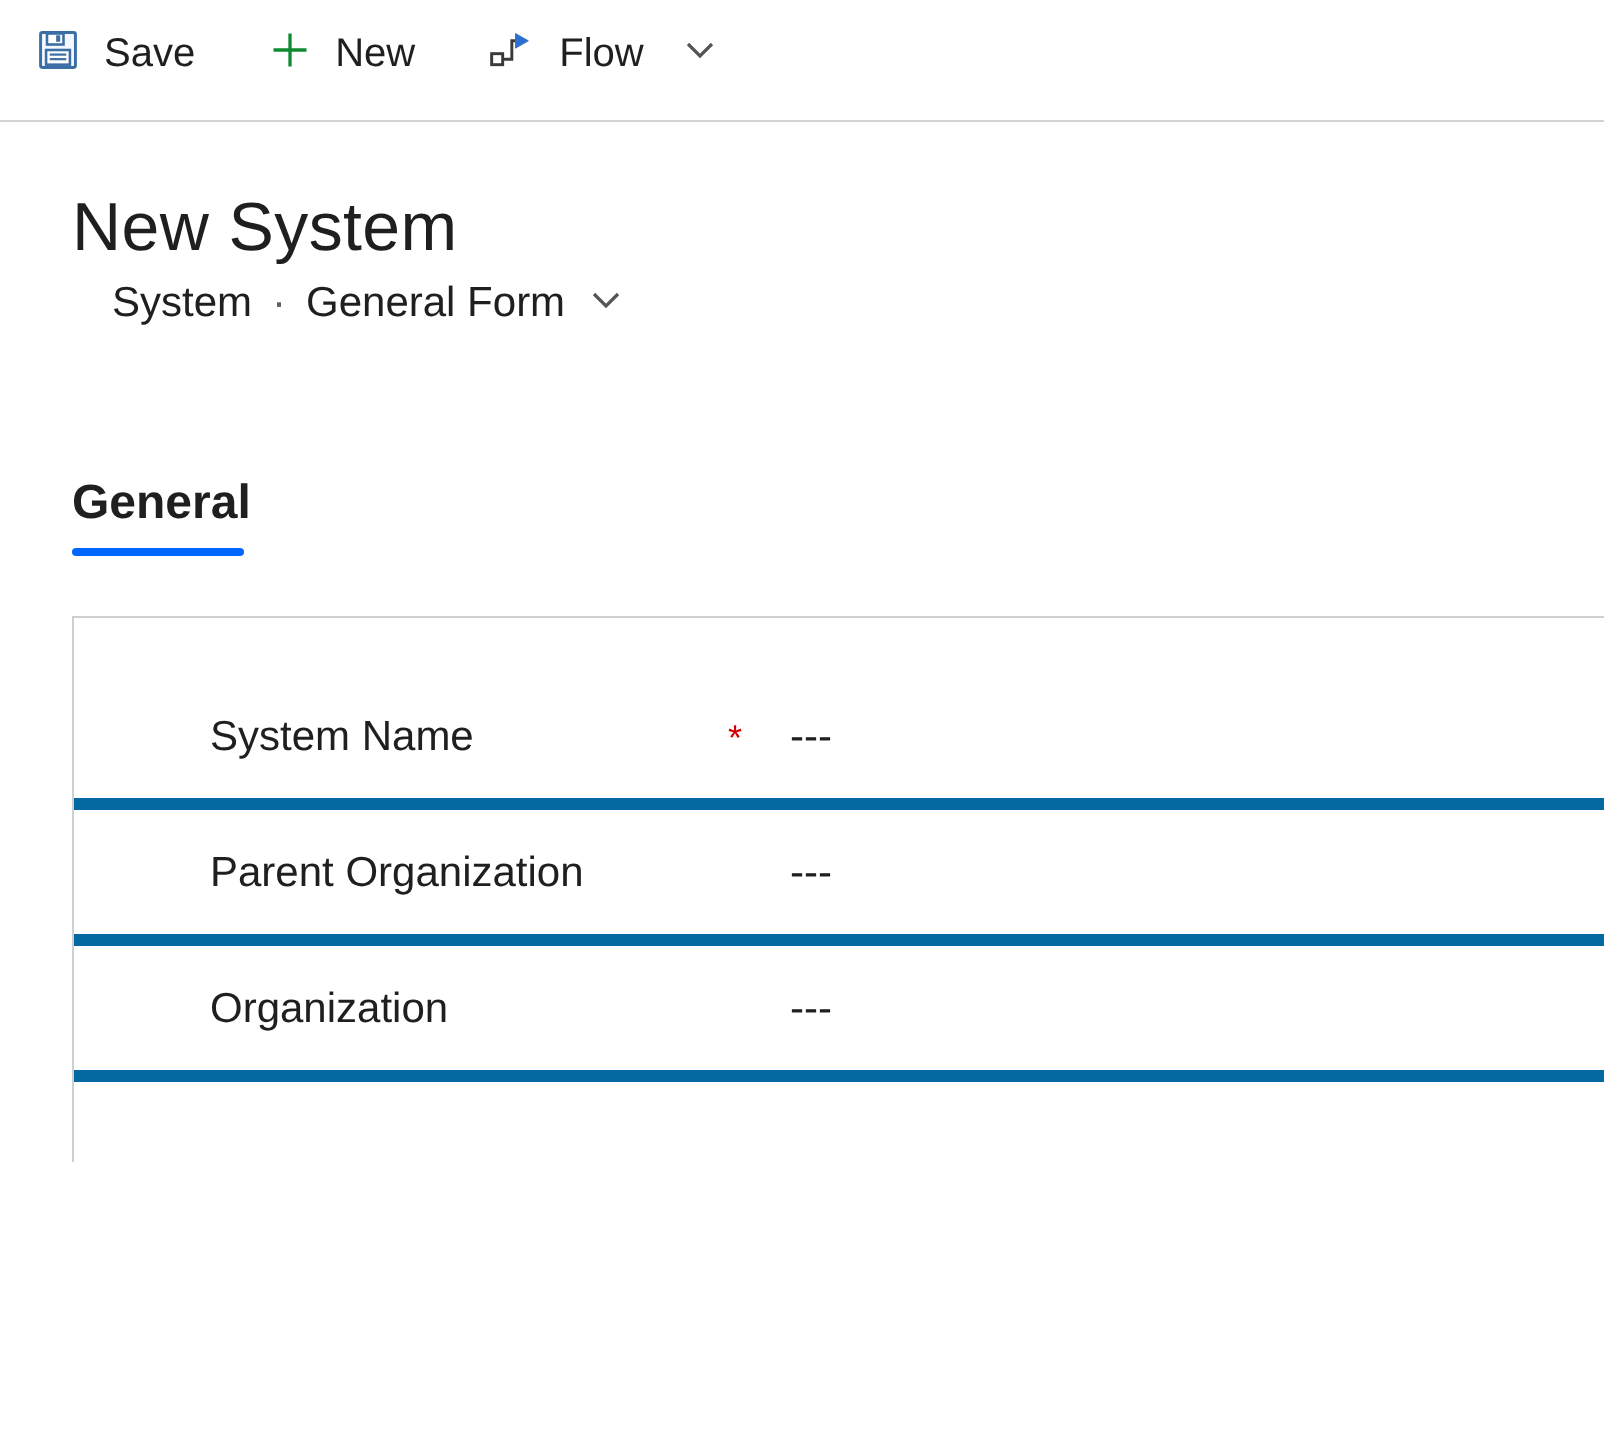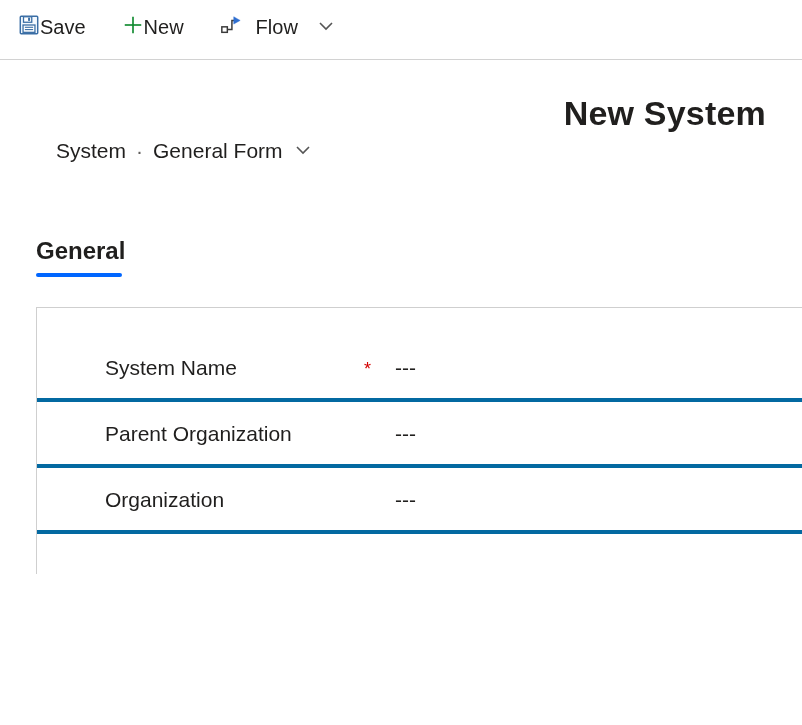--- a/index.html
+++ b/index.html
@@ -16,38 +16,38 @@
   .command-bar {
     display: flex;
     align-items: center;
     padding: 14px 18px 20px 18px;
     gap: 36px;
     border-bottom: 1px solid #d2d2d2;
   }
   .cmd {
     display: inline-flex;
     align-items: center;
+    gap: 12px;
     font-size: 20px;
     color: #201f1e;
     cursor: pointer;
     user-select: none;
     line-height: 1;
   }
   .cmd svg { width: 22px; height: 22px; flex-shrink: 0; }
   .cmd.flow-cmd { gap: 14px; }
   .cmd .chev { margin-left: 6px; }
 
   
   .page-header { padding: 34px 36px 0 36px; }
   .page-title {
     font-size: 34px;
-    font-weight: 700;
+    font-weight: 400;
     letter-spacing: 0.2px;
     margin-bottom: 6px;
-    text-align: right;
   }
   .breadcrumb {
     display: inline-flex;
     align-items: center;
     gap: 10px;
     font-size: 21px;
     color: #201f1e;
     cursor: pointer;
     margin-left: 20px;
   }
@@ -77,21 +77,21 @@
     margin: 30px 0 0 36px;
     border: 1px solid #cfcfcf;
     border-right: none;
     border-bottom: none;
     padding: 28px 0 40px 0;
   }
   .form-row {
     display: flex;
     align-items: flex-end;
     padding: 20px 0 18px 68px;
-    border-bottom: 4px solid #0369a1;
+    border-bottom: 6px solid #0369a1;
     margin-left: 0;
     margin-right: 0;
   }
   .form-row .label-cell {
     width: 290px;
     font-size: 21px;
     color: #201f1e;
     position: relative;
     display: flex;
     align-items: baseline;

